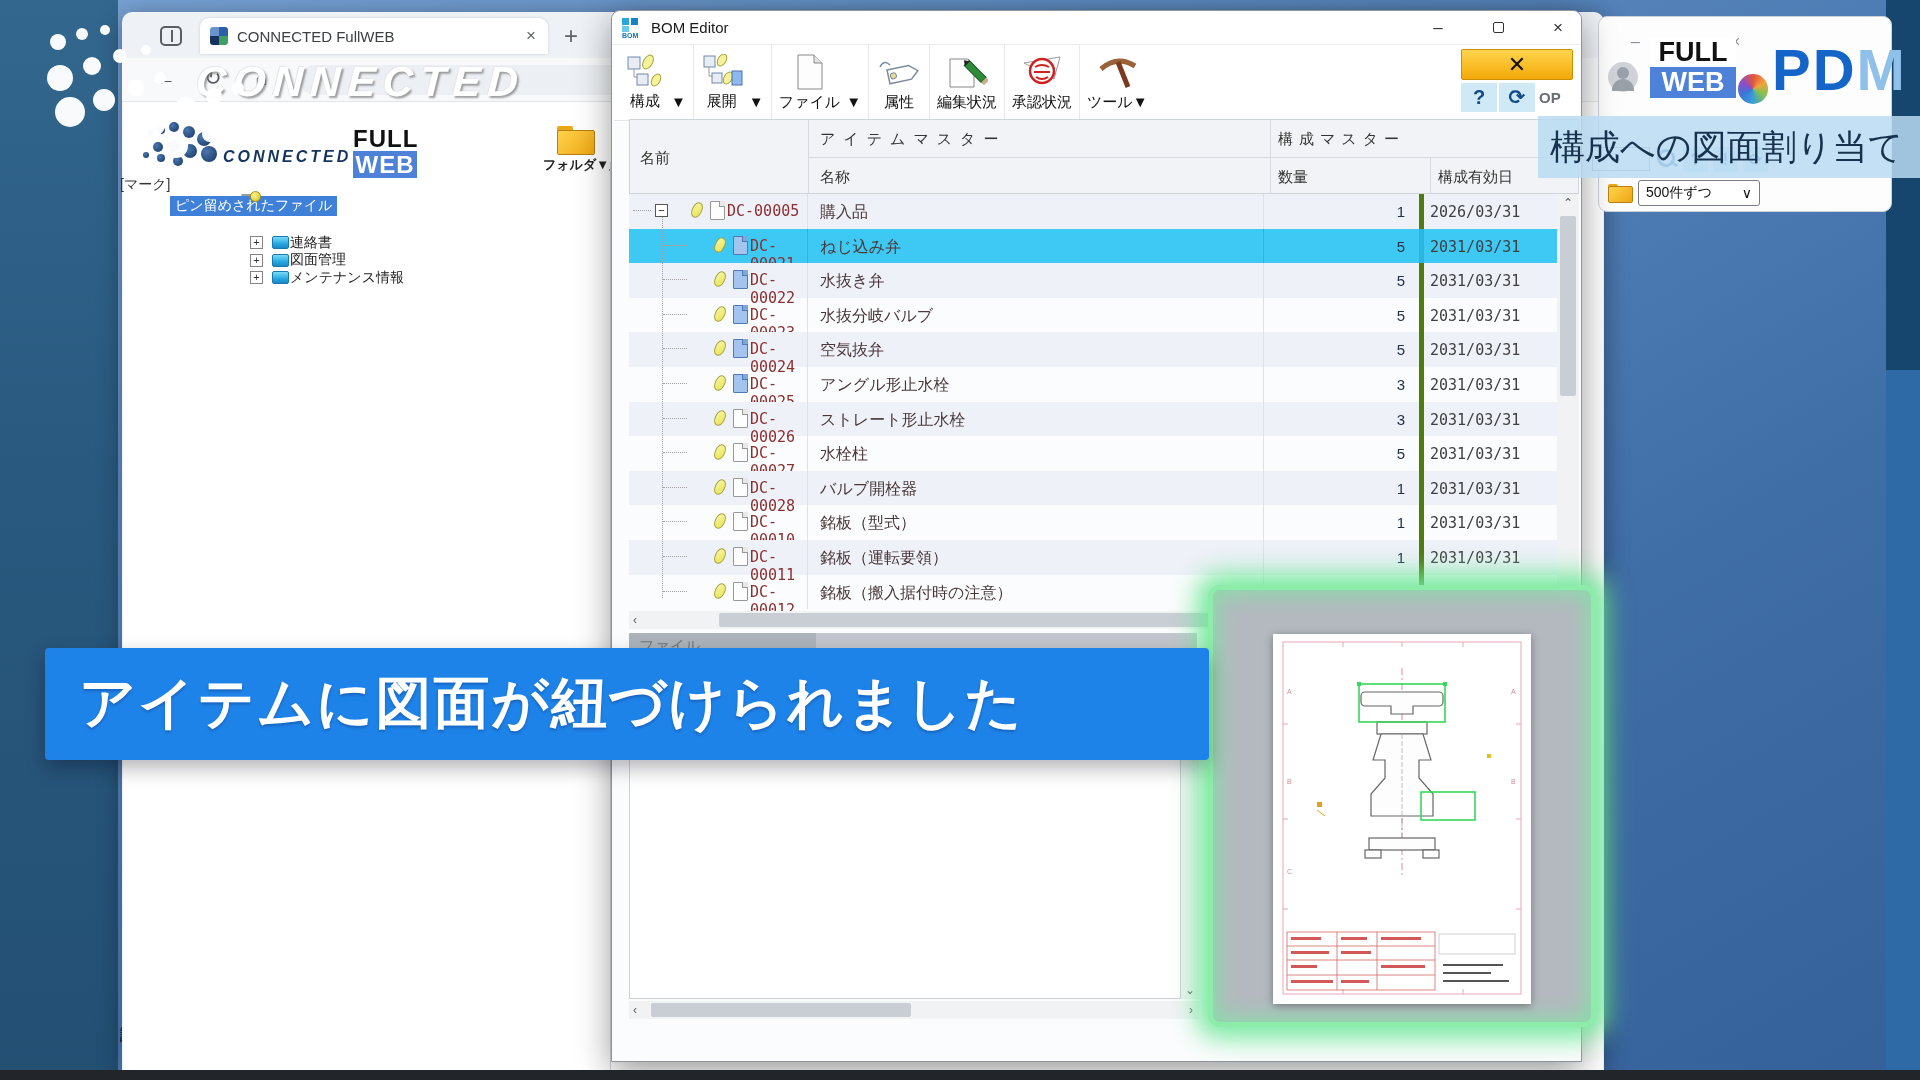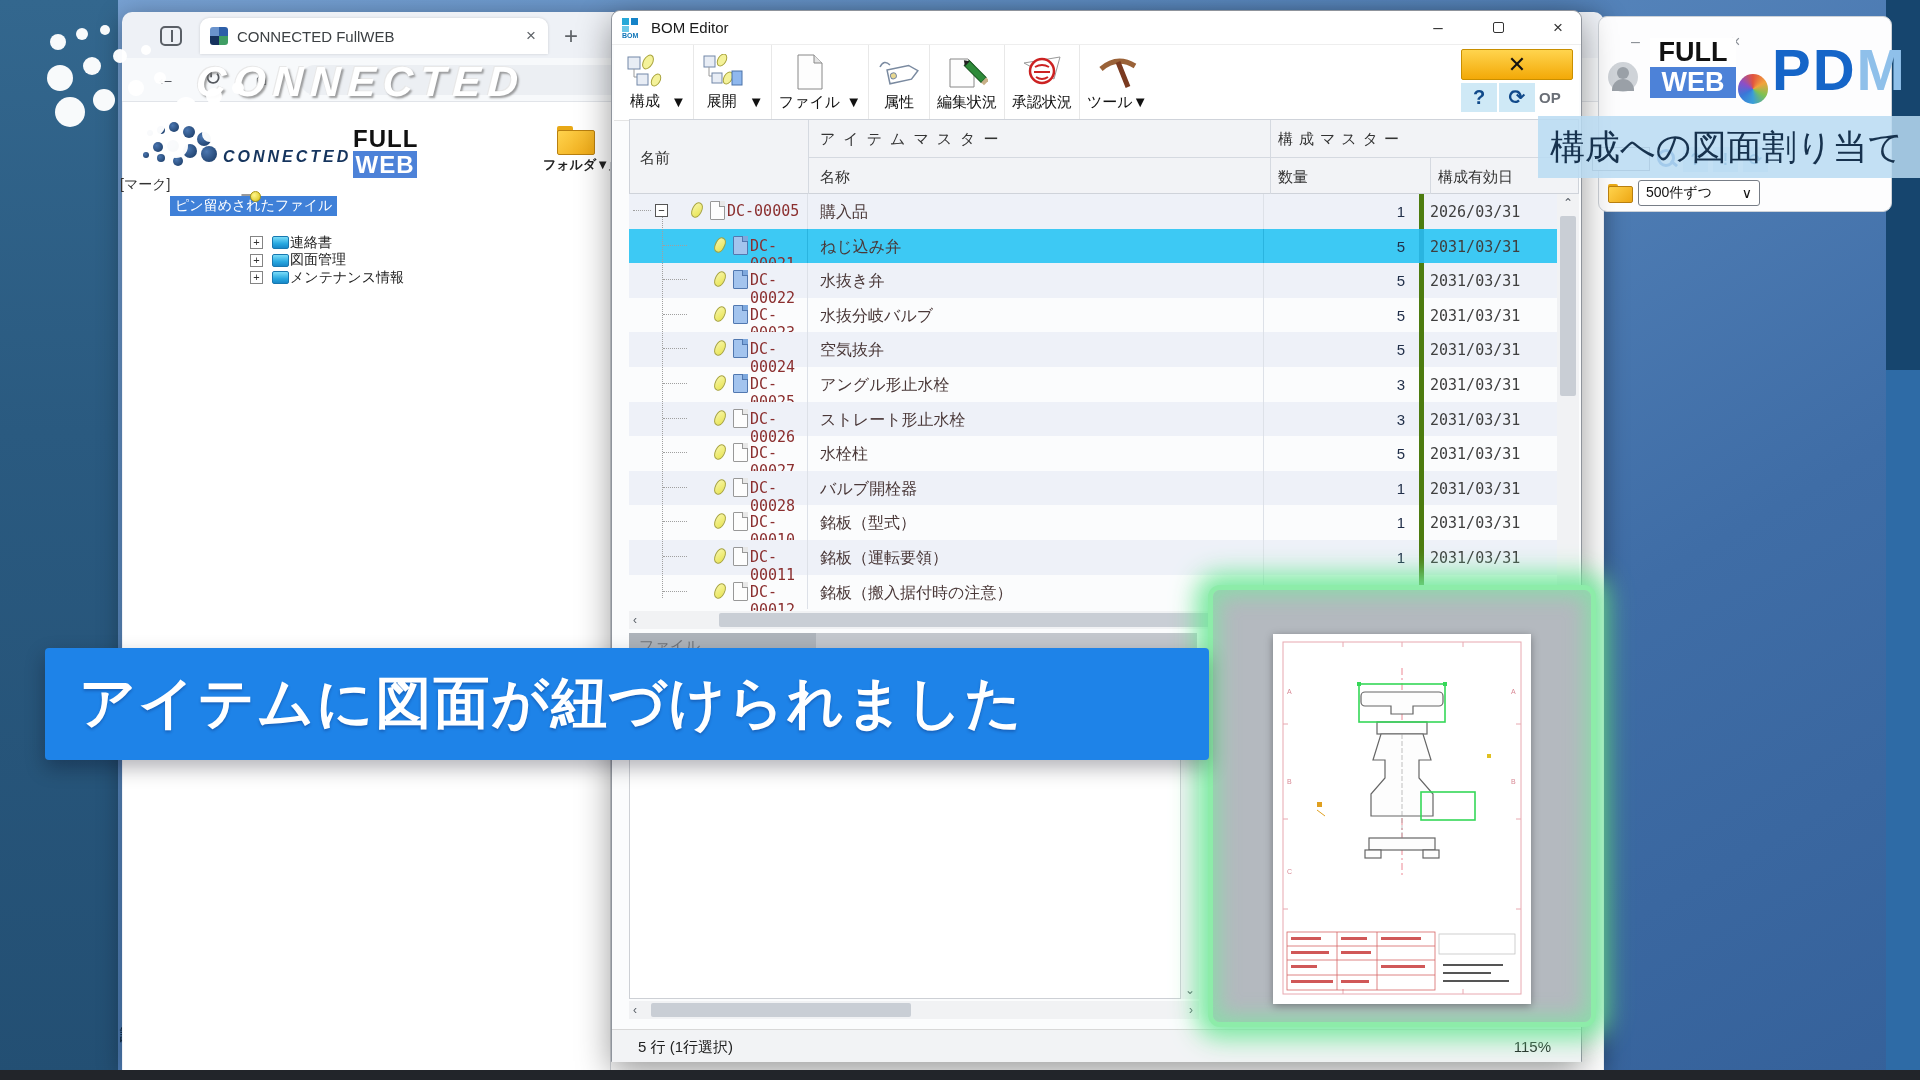--- a/index.html
+++ b/index.html
@@ -664,24 +664,20 @@
     <div id="fp-body" class="abs"></div>
     <div class="sb" style="left:569px;top:648px;width:18px;height:340px;">
       <span class="sb-arrow" style="left:0;bottom:2px;width:18px;">⌄</span>
     </div>
     <div class="sb" style="left:17px;top:990px;width:570px;height:18px;">
       <span class="sb-arrow" style="left:4px;top:2px;">‹</span>
       <div class="sb-thumb" style="left:22px;top:2px;width:260px;height:14px;"></div>
       <span class="sb-arrow" style="right:6px;top:2px;">›</span>
     </div>
 
-    <div id="bom-statusbar" class="abs">
-      <span id="status-left">5 行 (1行選択)</span>
-      <span id="status-zoom">115%</span>
-    </div>
   </div>
 
   <div id="preview-glow" class="abs">
     <div id="sheet">
       <svg width="258" height="370" viewBox="0 0 258 370">
         <rect x="10" y="8" width="238" height="352" fill="none" stroke="#e8a8b0" stroke-width="1"></rect>
         <path d="M10,90 h5 M10,185 h5 M10,275 h5 M243,90 h5 M243,185 h5 M243,275 h5 M70,8 v5 M129,8 v5 M190,8 v5 M70,355 v5 M190,355 v5" stroke="#e8a8b0"></path>
         <text x="14" y="60" font-size="7" fill="#d88894">A</text>
         <text x="14" y="150" font-size="7" fill="#d88894">B</text>
         <text x="14" y="240" font-size="7" fill="#d88894">C</text>

